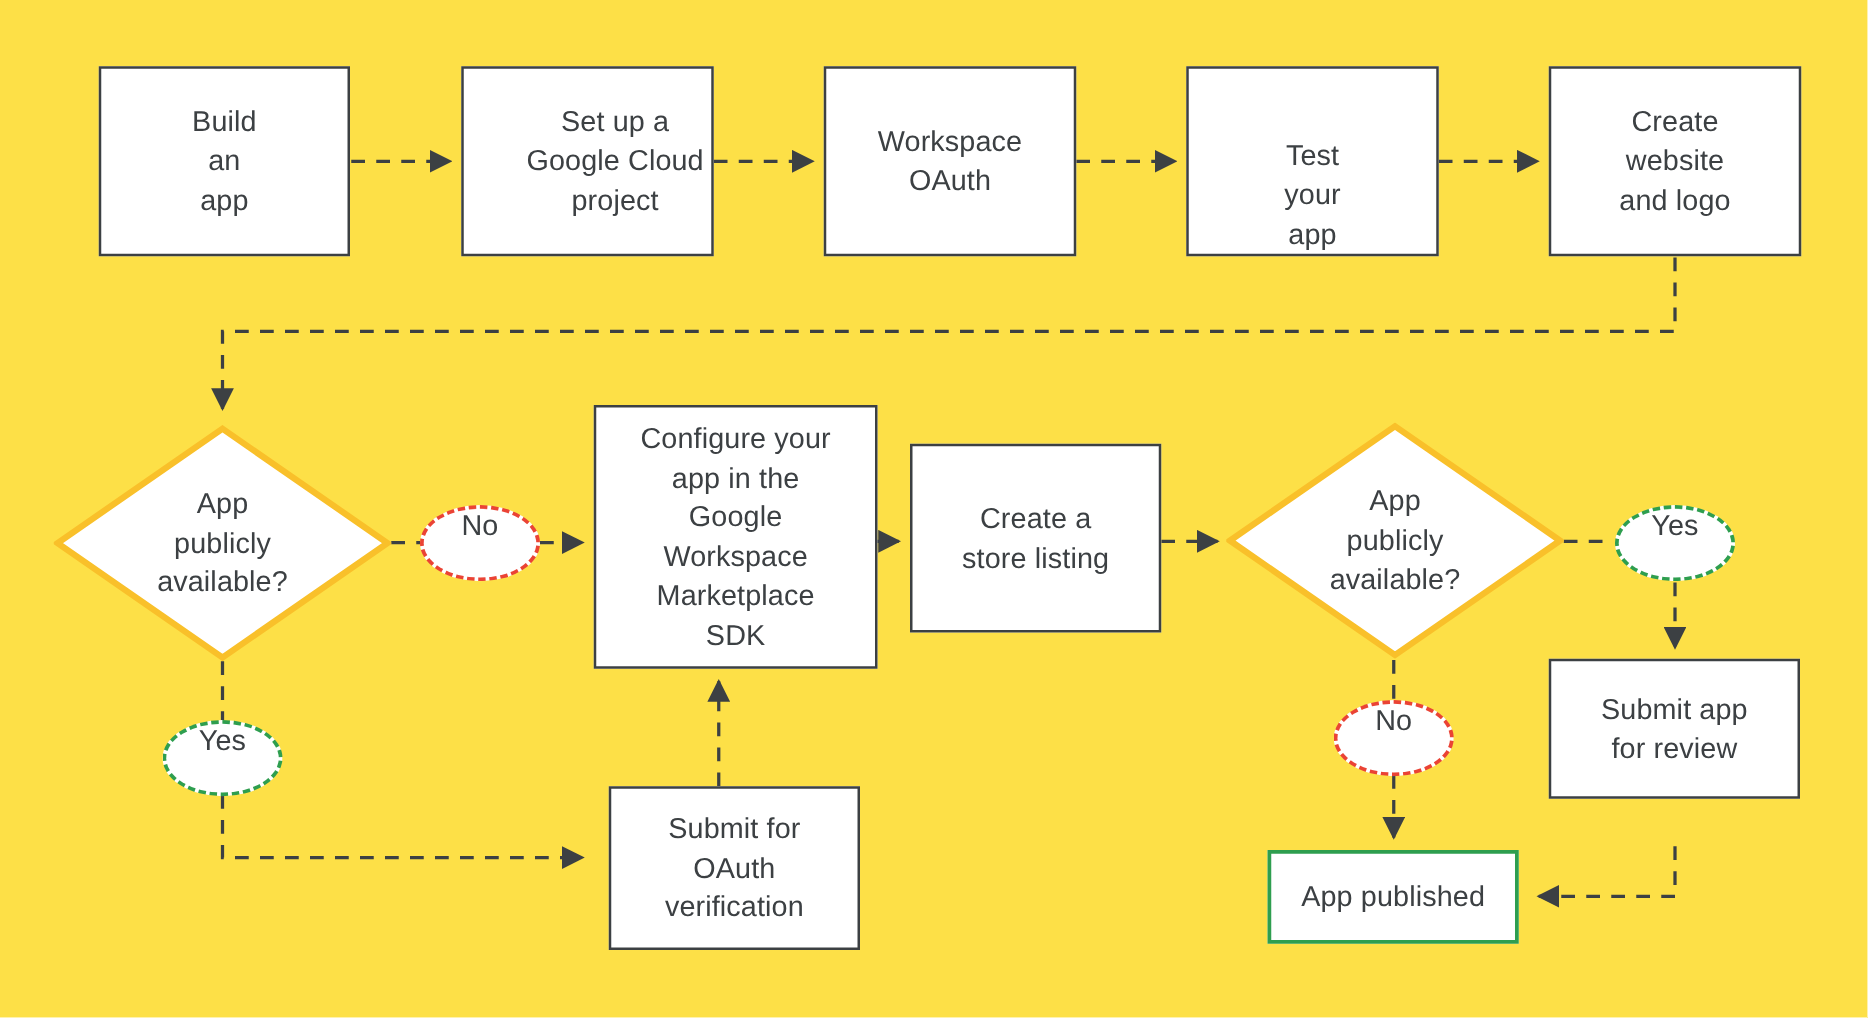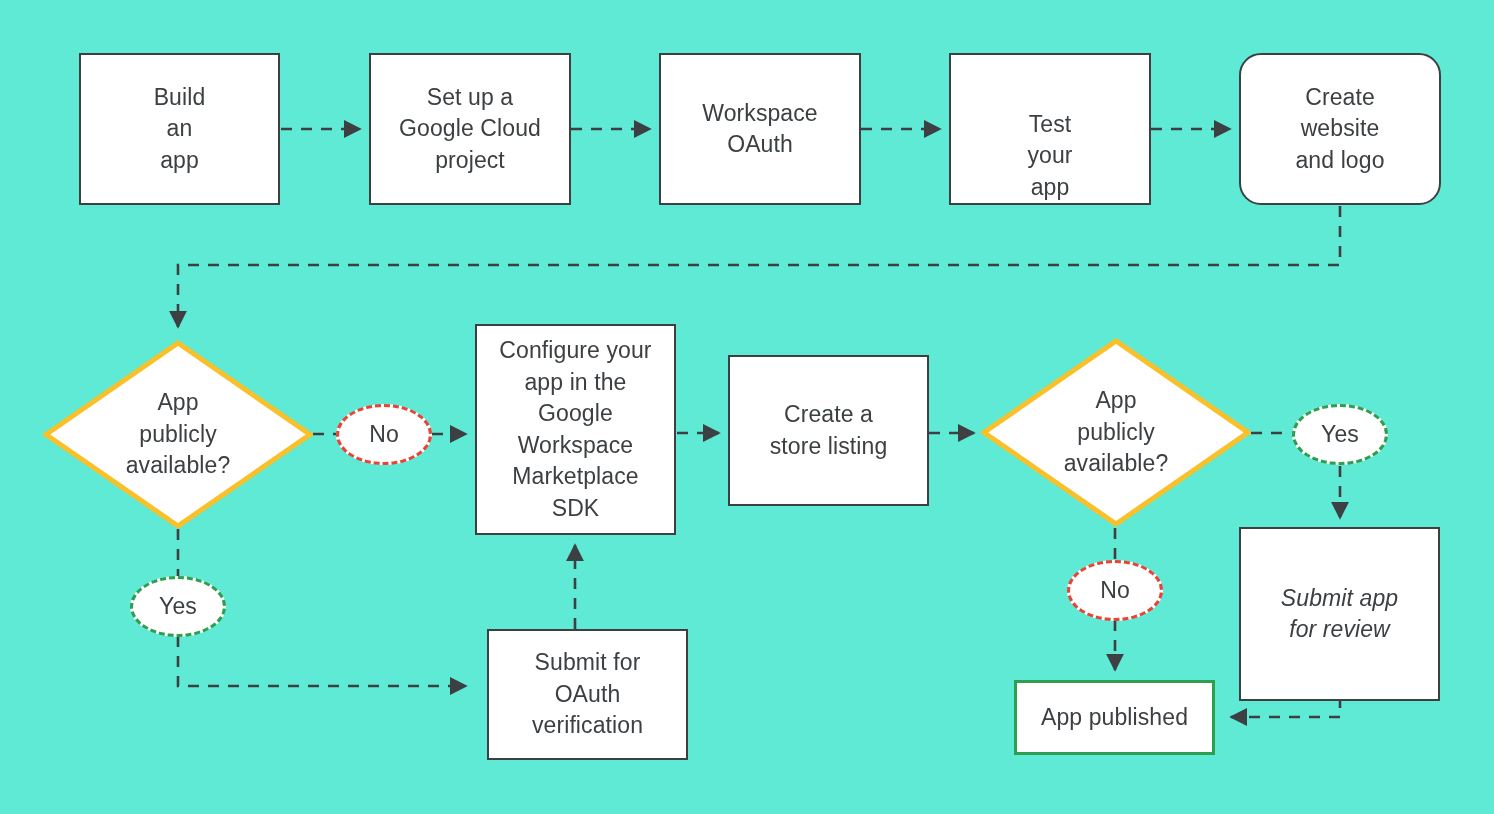--- a/index.html
+++ b/index.html
@@ -8,21 +8,21 @@
     padding: 0;
     background: #ffffff;
   }
   body {
     font-family: "Liberation Sans", "DejaVu Sans", sans-serif;
   }
   #canvas {
     position: relative;
     width: 1494px;
     height: 814px;
-    background: #5eead4;
+    background: #fde047;
     overflow: hidden;
   }
   #edges {
     position: absolute;
     left: 0;
     top: 0;
     width: 1494px;
     height: 814px;
     pointer-events: none;
   }
@@ -78,21 +78,21 @@
     font-size: 23px;
     line-height: 1.37;
     letter-spacing: 0.1px;
     white-space: pre-line;
   }
   
   .edge-label {
     position: absolute;
     box-sizing: border-box;
     display: flex;
-    align-items: center;
+    align-items: flex-start;
     justify-content: center;
     background: #ffffff;
     border-radius: 50%;
     font-size: 23px;
     color: #3c4043;
     letter-spacing: 0.1px;
     z-index: 4;
   }
   .edge-label.yes {
     border: 3px dashed #2E9E4F;
@@ -142,38 +142,38 @@
       <path d="M 1340 677 L 1340 717 L 1231 717" marker-end="url(#arrow)"></path>
     </g>
   </svg>
 
   <div class="node process" style="left:79px; top:53px; width:201px; height:152px;">
     <span class="node-label">Build
 an
 app</span>
   </div>
 
-  <div class="node process" style="left:369px; top:53px; width:202px; height:152px;">
+  <div class="node process" style="left:369px; top:53px; width:202px; height:152px;justify-content:flex-end;">
     <span class="node-label">Set up a
 Google Cloud
 project</span>
   </div>
 
   <div class="node process" style="left:659px; top:53px; width:202px; height:152px;">
     <span class="node-label">Workspace
 OAuth</span>
   </div>
 
   <div class="node process" style="left:949px; top:53px; width:202px; height:152px;align-items:flex-end;">
     <span class="node-label">Test
 your
 app</span>
   </div>
 
-  <div class="node process" style="left:1239px; top:53px; width:202px; height:152px;border-radius:22px;">
+  <div class="node process" style="left:1239px; top:53px; width:202px; height:152px;">
     <span class="node-label">Create
 website
 and logo</span>
   </div>
 
   <div class="decision" style="left:43px; top:340px; width:270px; height:189px;">
     <svg class="dshape" viewBox="0 0 270 189" xmlns="http://www.w3.org/2000/svg">
       <polygon points="135,3 267,94.5 135,186 3,94.5" fill="#ffffff" stroke="#F9C02A" stroke-width="5" stroke-linejoin="miter"></polygon>
     </svg>
     <div class="dtext">App
@@ -182,21 +182,21 @@
   </div>
 
   <div class="edge-label no" style="left:336px; top:404px; width:96px; height:61px;">
     <span>No</span>
   </div>
 
   <div class="edge-label yes" style="left:130px; top:576px; width:96px; height:61px;">
     <span>Yes</span>
   </div>
 
-  <div class="node process" style="left:475px; top:324px; width:201px; height:211px;">
+  <div class="node process" style="left:475px; top:324px; width:227px; height:211px;">
     <span class="node-label">Configure your
 app in the
 Google
 Workspace
 Marketplace
 SDK</span>
   </div>
 
   <div class="node process" style="left:728px; top:355px; width:201px; height:151px;text-align:center;">
     <span class="node-label">Create a
@@ -219,21 +219,21 @@
   </div>
 
   <div class="edge-label yes" style="left:1292px; top:404px; width:96px; height:61px;">
     <span>Yes</span>
   </div>
 
   <div class="edge-label no" style="left:1067px; top:560px; width:96px; height:61px;">
     <span>No</span>
   </div>
 
-  <div class="node process" style="left:1239px; top:527px; width:201px; height:174px;font-style:italic;">
+  <div class="node process" style="left:1239px; top:527px; width:201px; height:112px;">
     <span class="node-label">Submit app
 for review</span>
   </div>
 
   <div class="node terminal" style="left:1014px; top:680px; width:201px; height:75px;">
     <span class="node-label">App published</span>
   </div>
 
 </div>
 

